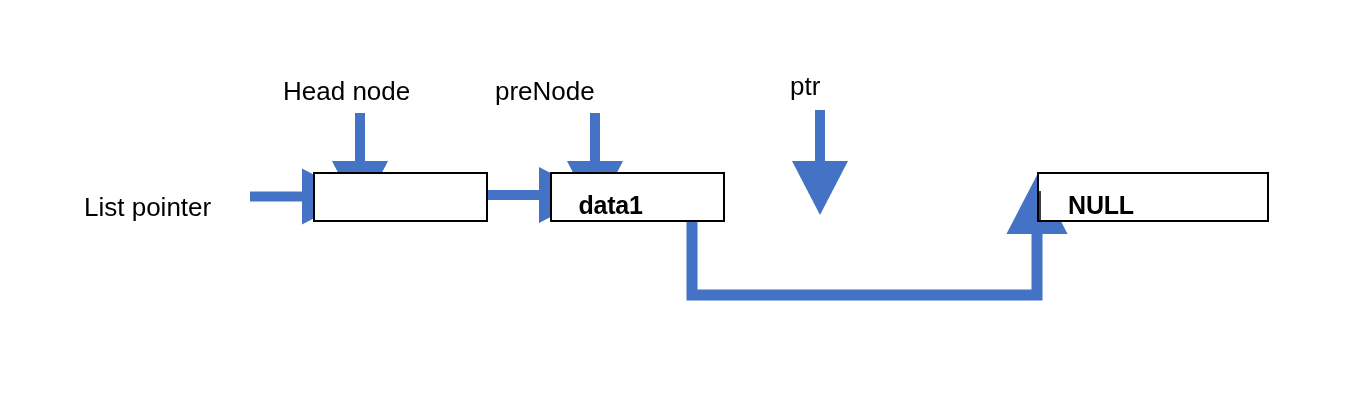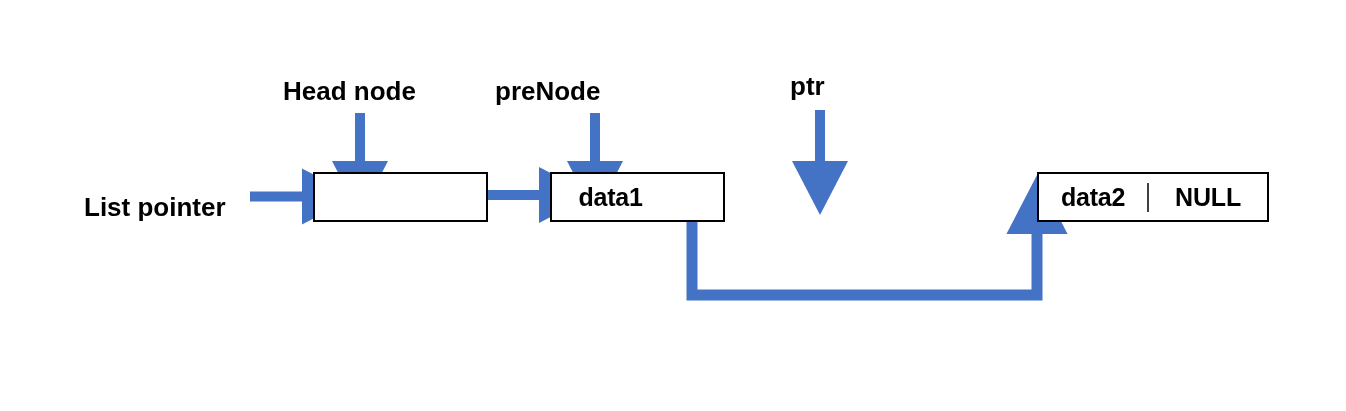--- a/index.html
+++ b/index.html
@@ -21,41 +21,41 @@
     top: 0;
     width: 1346px;
     height: 411px;
   }
   .node-box {
     position: absolute;
     box-sizing: border-box;
     border: 2px solid #000000;
     background: #ffffff;
     display: flex;
-    align-items: center;
+    align-items: flex-end;
   }
   .cell {
     box-sizing: border-box;
     display: flex;
     align-items: center;
     justify-content: center;
     font-size: 25px;
     font-weight: bold;
     color: #000000;
     letter-spacing: -0.2px;
   }
   .cell.divider-left {
     border-left: 2px solid #404040;
   }
   .plain-label {
     position: absolute;
     font-size: 26px;
     color: #000000;
     white-space: nowrap;
-    font-weight: bold;
+    font-weight: normal;
   }
 </style>
 </head>
 <body>
 
 <div id="canvas">
 
   <svg class="diagram-svg" viewBox="0 0 1346 411">
     <defs>
       <marker id="arrowRight" markerWidth="6" markerHeight="6" refX="0.4" refY="3" orient="auto" markerUnits="strokeWidth">
@@ -94,17 +94,16 @@
     <div class="cell divider-left" style="width:54px;"></div>
   </div>
 
   <div class="node-box" style="left:550px; top:172px; width:175px; height:50px;">
     <div class="cell" style="width:120px;">data1</div>
     <div class="cell divider-left" style="width:55px;"></div>
   </div>
 
 
   <div class="node-box" style="left:1037px; top:172px; width:232px; height:50px;">
-    <div class="cell" style="width:110px;">data2</div>
     <div class="cell divider-left" style="width:122px;">NULL</div>
   </div>
 
 </div>
 
 </body></html>

